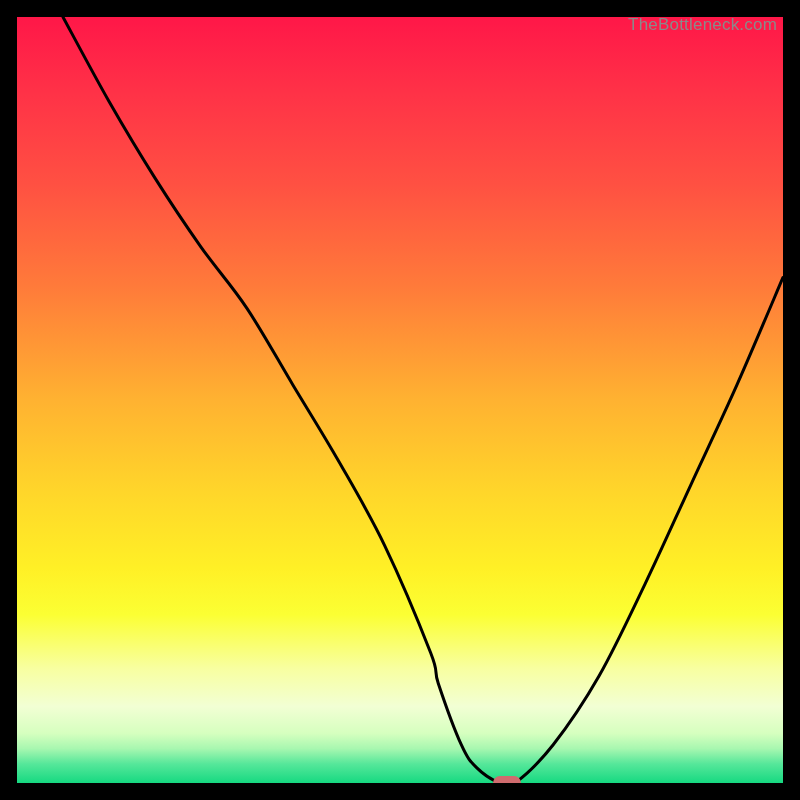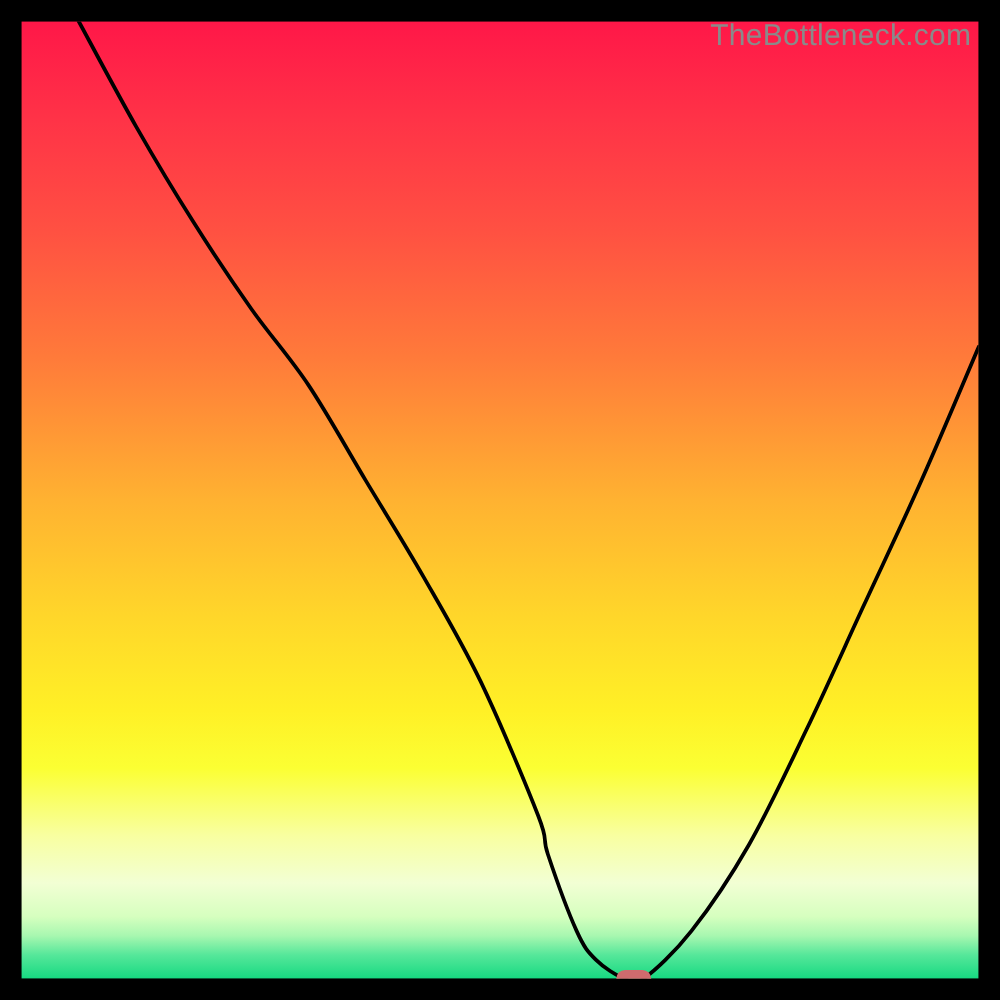--- a/index.html
+++ b/index.html
@@ -29,21 +29,21 @@
   }
   .gradient {
     position: absolute;
     inset: 0;
   }
   .watermark {
     position: absolute;
     top: -2px;
     right: 6px;
     font-family: Arial, Helvetica, sans-serif;
-    font-size: 24px;
+    font-size: 17px;
     font-weight: 500;
     color: #8a8a8a;
     letter-spacing: 0.2px;
     user-select: none;
   }
   svg.curve {
     position: absolute;
     inset: 0;
   }
   .marker {

